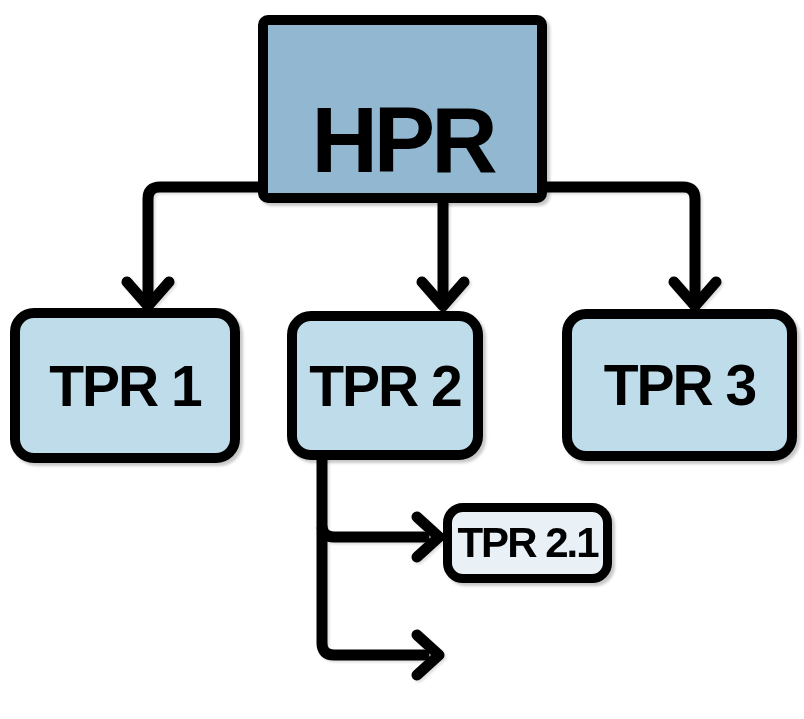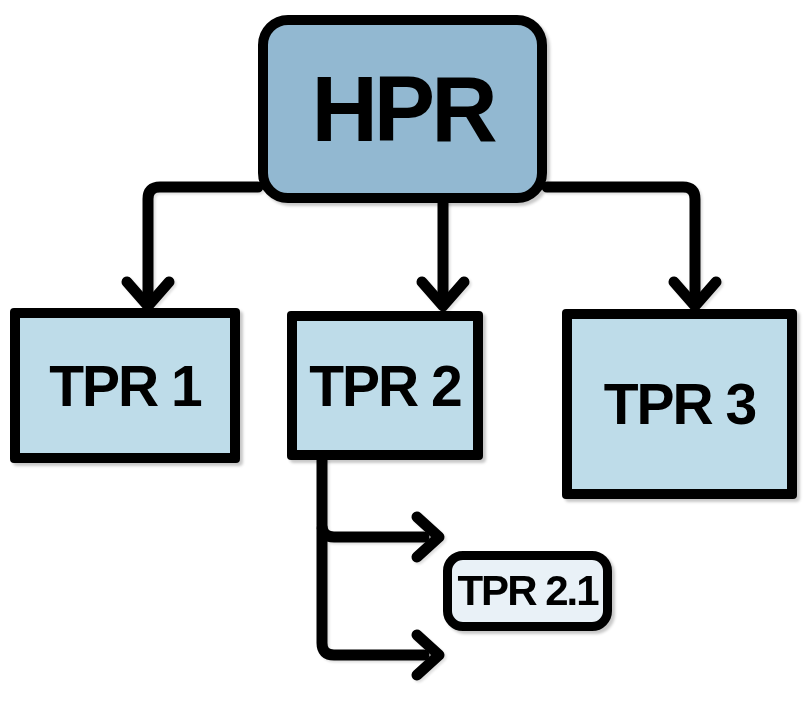--- a/index.html
+++ b/index.html
@@ -34,41 +34,42 @@
     align-items: center;
     justify-content: center;
     font-weight: bold;
     color: #000;
     box-shadow: 3px 3px 3px rgba(0,0,0,0.22);
   }
   .node span { white-space: nowrap; }
   .node-root {
     left: 258px; top: 15px; width: 289px; height: 188px;
     background: var(--root-fill, #92b8d1);
-    border-radius: 30px;
+    border-radius: 10px;
     font-size: 92px;
     letter-spacing: -4px;
+    align-items: flex-end;
   }
   .node-child {
     background: var(--child-fill, #bedce9);
-    border-radius: 4px;
+    border-radius: 24px;
     font-size: 57px;
     letter-spacing: -2px;
   }
   .node-tpr1 { left: 10px;  top: 308px; width: 230px; height: 155px; }
   .node-tpr2 { left: 287px; top: 311px; width: 196px; height: 149px; }
-  .node-tpr3 { left: 562px; top: 309px; width: 235px; height: 190px; }
+  .node-tpr3 { left: 562px; top: 309px; width: 235px; height: 152px; }
   .node-grandchild {
     background: var(--grandchild-fill, #e9f1f7);
     border-width: 9px;
     border-radius: 20px;
     font-size: 42px;
     letter-spacing: -2px;
   }
-  .node-tpr21 { left: 443px; top: 503px; width: 169px; height: 80px; margin-top: 48px; }
+  .node-tpr21 { left: 443px; top: 503px; width: 169px; height: 80px; }
   .node-tpr22 { left: 443px; top: 627px; width: 167px; height: 83px; }
 </style>
 </head>
 <body>
 
 <div class="canvas">
 
   <svg class="connectors" viewBox="0 0 804 719" xmlns="http://www.w3.org/2000/svg">
 
     <path d="M 258 187 L 160 187 Q 148 187 148 199 L 148 298"></path>

